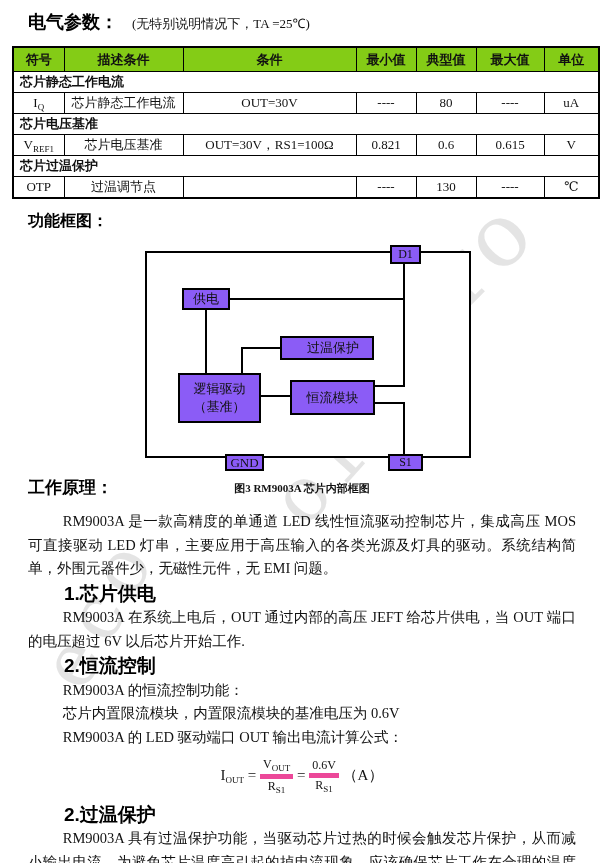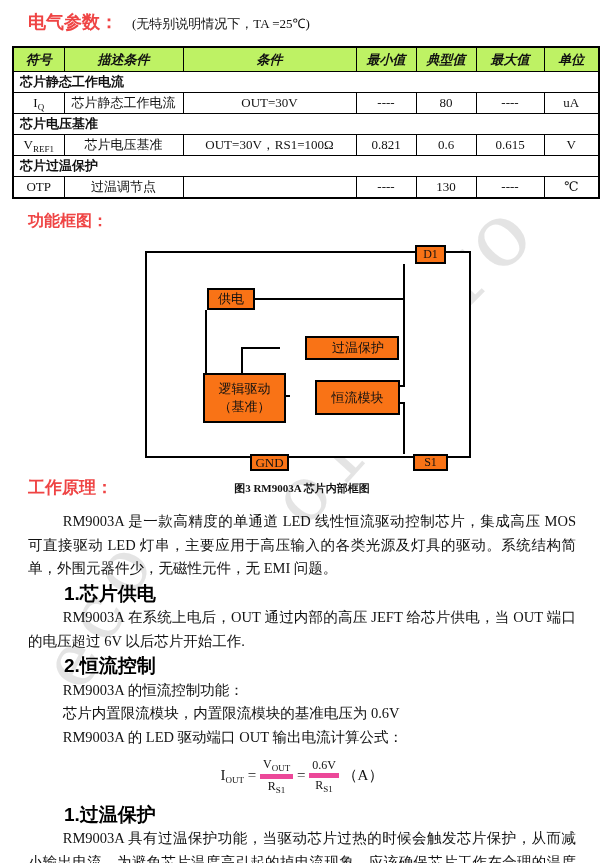--- a/index.html
+++ b/index.html
@@ -6,39 +6,39 @@
   .page{position:relative;width:604px;height:863px;background:#fff;overflow:hidden;
         font-family:"Liberation Serif","DejaVu Serif",serif;color:#111;}
   .content{position:relative;z-index:1;}
   
   .wm{position:absolute;inset:0;z-index:0;pointer-events:none;}
   .wm span{position:absolute;font-family:"DejaVu Serif",serif;color:#dcdcdc;opacity:.75;}
   .wm .f1{left:428px;top:200px;font-size:88px;transform:rotate(-45deg);letter-spacing:6px;}
   .wm .f2{left:268px;top:428px;font-size:76px;transform:rotate(-48deg);letter-spacing:6px;}
   .wm .f3{left:18px;top:568px;font-size:74px;transform:rotate(-62deg);letter-spacing:10px;}
   
-  h1,h2{font-family:"Liberation Sans","DejaVu Sans",sans-serif;color:#ef4444;margin:0;}
+  h1,h2{font-family:"Liberation Sans","DejaVu Sans",sans-serif;color:#000000;margin:0;}
   .titleRow{margin:10px 0 0 28px;display:flex;align-items:baseline;}
   .titleRow h1{font-size:18px;font-weight:bold;}
   .titleNote{font-size:13px;margin-left:14px;font-family:"Liberation Serif",serif;}
   
   table.params{border-collapse:collapse;margin:12px 0 0 12px;width:586px;table-layout:fixed;
         font-size:13px;border:2px solid #000;}
   table.params td{border:1px solid #000;text-align:center;padding:0;height:20px;overflow:hidden;}
-  table.params tr.head td{background:#bef264;font-family:"Liberation Sans",sans-serif;
-        font-weight:bold;height:23px;font-size:13px;font-style:italic;}
+  table.params tr.head td{background:#84cc16;font-family:"Liberation Sans",sans-serif;
+        font-weight:bold;height:23px;font-size:13px;}
   table.params tr.section td{font-family:"Liberation Sans",sans-serif;font-weight:bold;
         text-align:left;padding-left:6px;font-size:13px;}
   .sub{font-size:9px;vertical-align:-3px;letter-spacing:0;}
   
   .diagram{position:relative;height:238px;margin-top:6px;}
   .diagram .rect{position:absolute;border:2px solid #000;background:#fff;}
-  .diagram .box{position:absolute;border:2px solid #000;background:#f97316;display:flex;
+  .diagram .box{position:absolute;border:2px solid #000;background:#8b5cf6;display:flex;
         align-items:center;justify-content:center;flex-direction:column;
-        font-size:13px;z-index:3;line-height:1.35;margin-left:25px;}
+        font-size:13px;z-index:3;line-height:1.35;}
   .diagram .ln{position:absolute;background:#000;z-index:2;}
   .captionRow{position:relative;height:30px;}
   .captionRow h2{position:absolute;left:28px;top:0;font-size:17px;}
   .figCaption{position:absolute;left:50%;top:5px;transform:translateX(-50%);
         font-weight:bold;font-size:11px;white-space:nowrap;}
   .secHead{margin:4px 0 0 28px;font-size:16px;}
   
   .bodyText{margin:4px 28px 0 28px;font-size:14.5px;line-height:23.5px;text-align:justify;}
   .bodyText p{margin:0;text-indent:2.4em;}
   .subTitle{font-family:Liberation Sans, sans-serif;font-weight:bold;
@@ -188,19 +188,19 @@
           <span class="den"><span>R</span><span class="sub">S1</span></span>
         </span>
         <span>=</span>
         <span class="frac">
           <span class="num">0.6V</span>
           <span class="den"><span>R</span><span class="sub">S1</span></span>
         </span>
         <span>（A）</span>
       </div>
 
-      <div class="subTitle">1.过温保护</div>
+      <div class="subTitle">2.过温保护</div>
       <p>RM9003A 具有过温保护功能，当驱动芯片过热的时候会触发芯片保护，从而减小输出电流，为避免芯片温度高引起的掉电流现象，应该确保芯片工作在合理的温度范围，同时有效的增加散热措施。提高系统的可靠性。</p>
 
     </div>
 
   </div>
 </div>
 
 </body></html>

